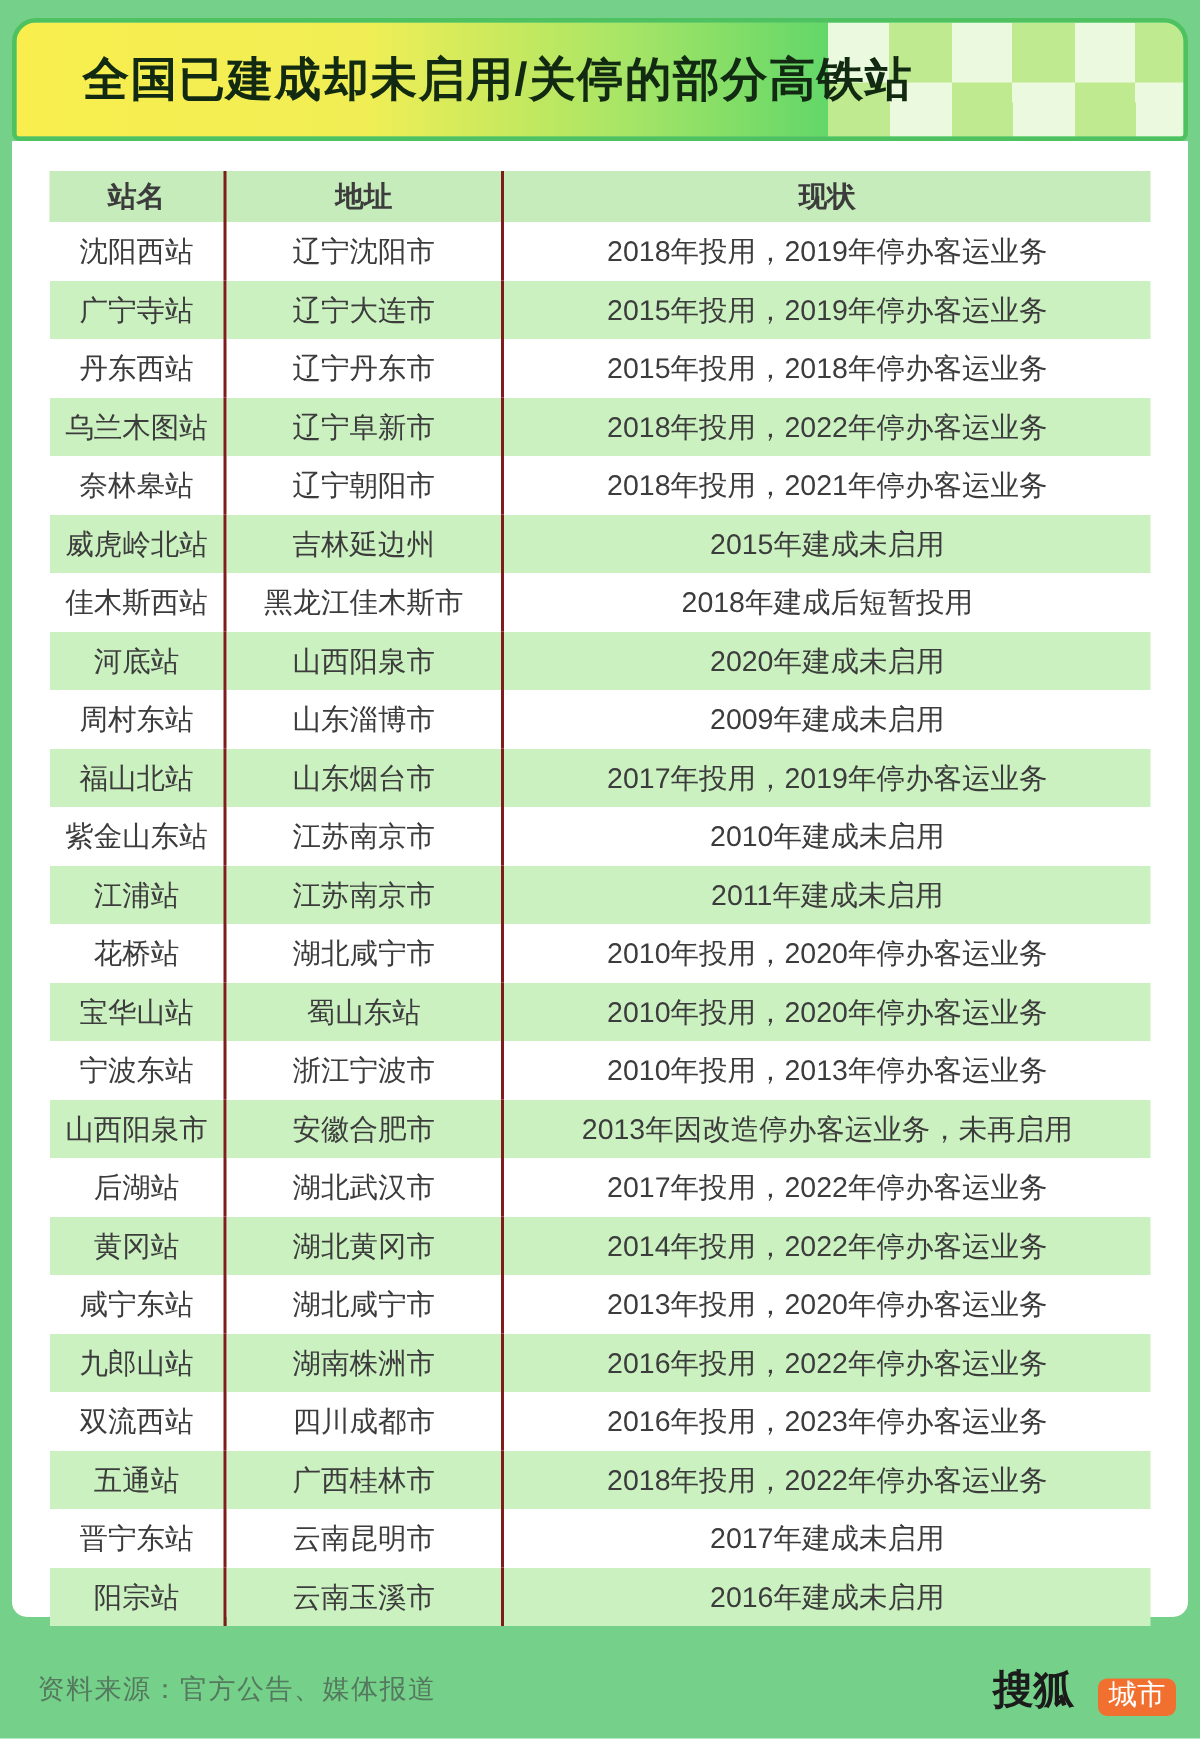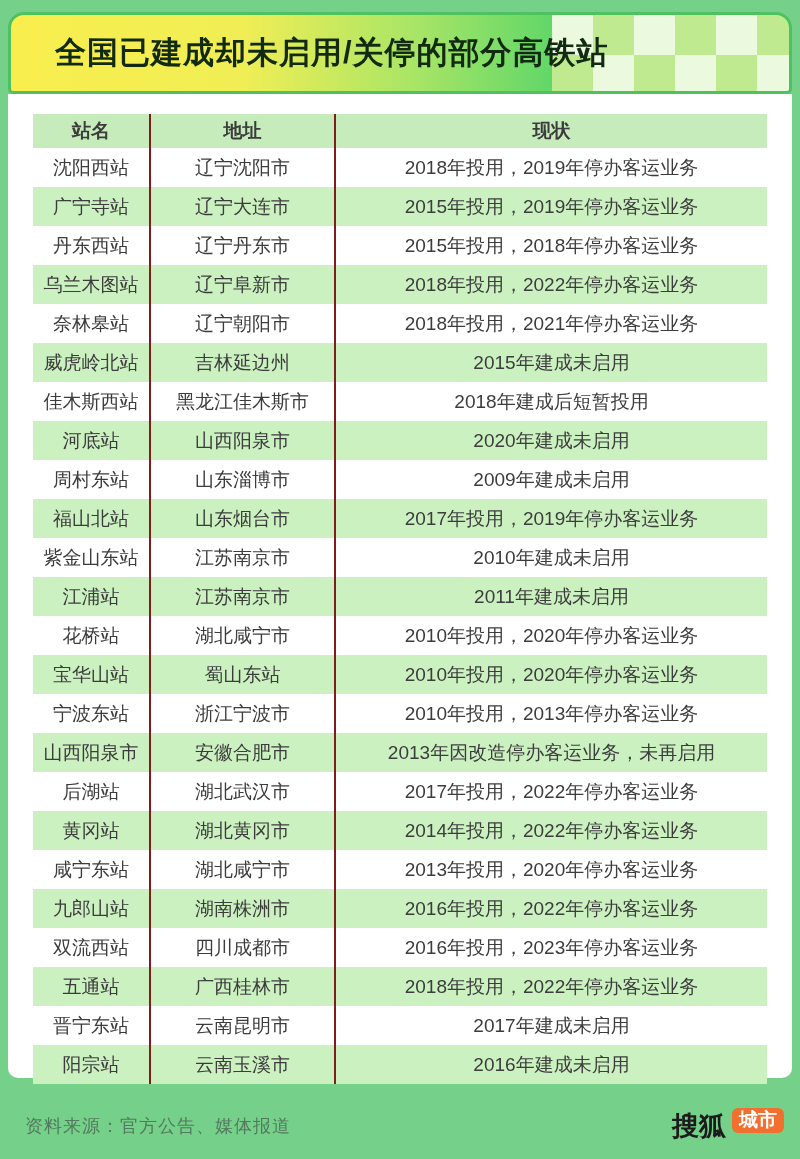--- a/index.html
+++ b/index.html
@@ -89,33 +89,33 @@
     padding: 0 8px 0 4px;
     margin-left: 13px;
   }
   .source {
     font-size: 18px;
     color: #54795e;
     letter-spacing: 1px;
   }
   .logo {
     display: flex;
-    align-items: flex-start;
-    gap: 6px;
+    align-items: flex-end;
+    gap: 16px;
   }
   .logo-text {
     font-size: 27px;
     font-weight: bold;
     color: #1b1b1b;
   }
   .logo-badge {
     background: #f2702f;
     color: #ffffff;
     font-size: 19px;
-    font-weight: bold;
+    font-weight: normal;
     padding: 2px 7px 4px;
     border-radius: 6px;
     line-height: 1;
   }
 </style>
 </head>
 <body>
 
 <div class="card">
   <div class="title-bar">

